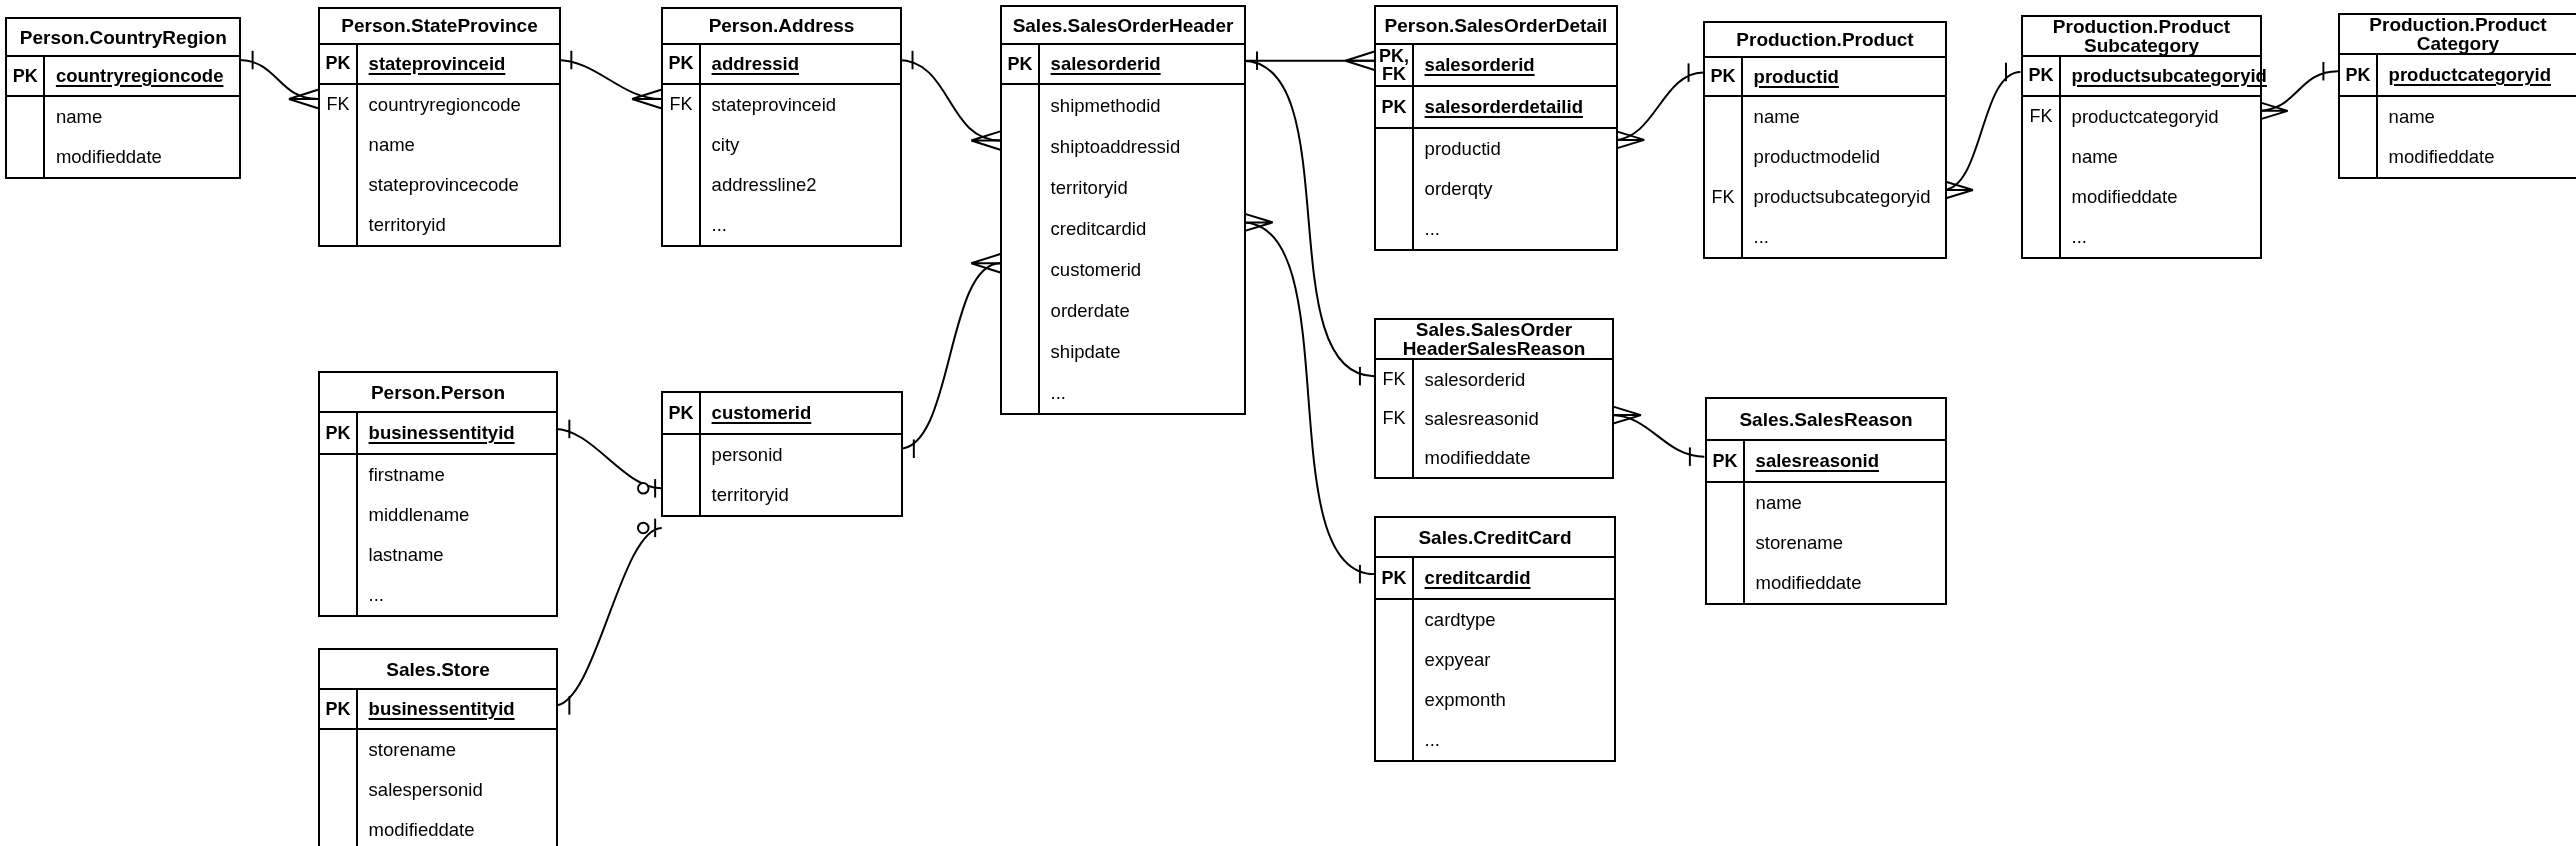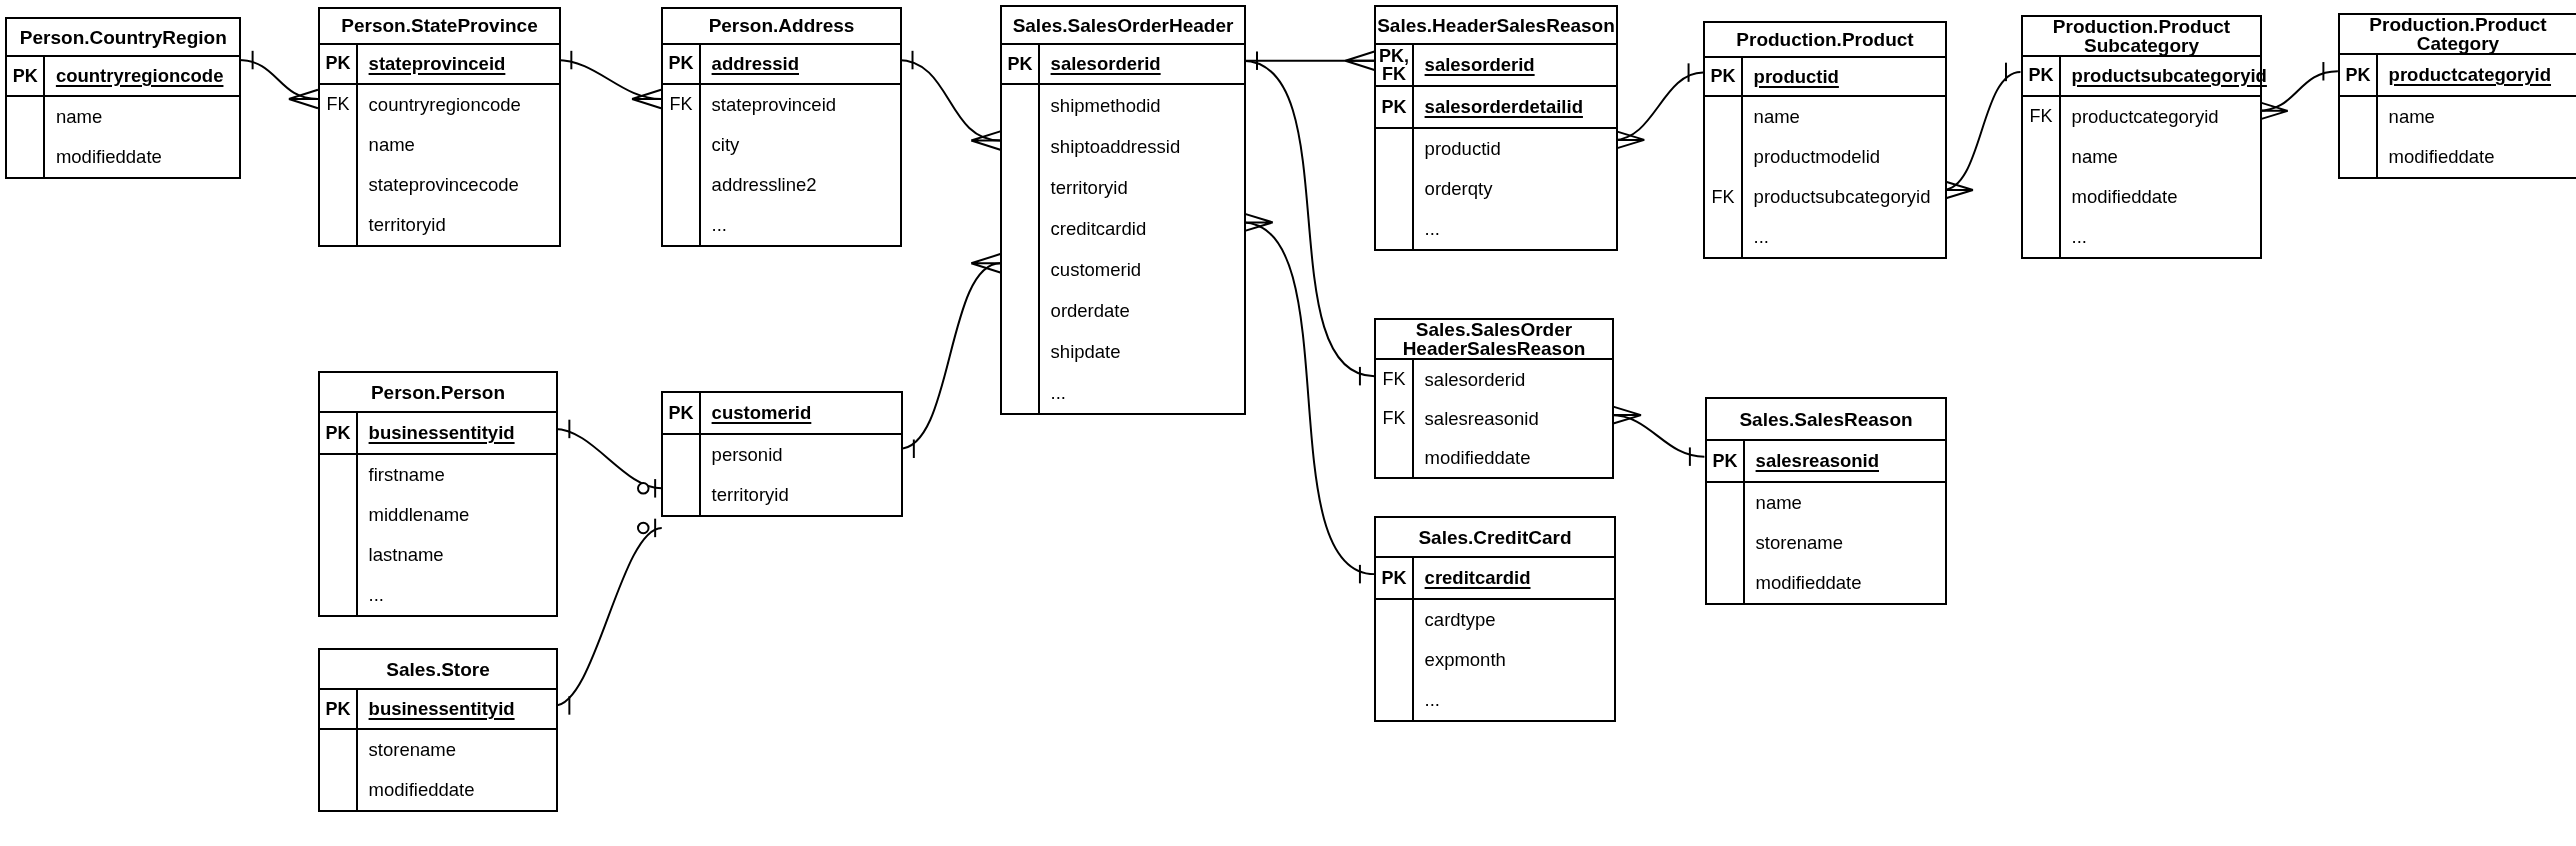--- a/index.html
+++ b/index.html
@@ -236,21 +236,21 @@
     </div>
     <div class="row" style="height:41px">
       <div class="kc"></div>
       <div class="nc">...</div>
     </div>
   </div>
 </div>
 
 <div class="tbl" style="left:1374px;top:5.3px;width:240px">
   <div class="ttl" style="height:36px">
-      <span>Sales.HeaderSalesReason</span>
+      <span>Person.SalesOrderDetail</span>
       <span></span>
     </div>
   <div class="sec">
     <div class="row pk" style="height:40px">
       <div class="kc kb">PK, FK</div>
       <div class="nc">salesorderid</div>
     </div>
   </div>
   <div class="sec">
     <div class="row pk" style="height:40px">
@@ -468,20 +468,24 @@
       <div class="nc">businessentityid</div>
     </div>
   </div>
   <div class="sec">
     <div class="row" style="height:40px">
       <div class="kc"></div>
       <div class="nc">storename</div>
     </div>
     <div class="row" style="height:40px">
       <div class="kc"></div>
+      <div class="nc">salespersonid</div>
+    </div>
+    <div class="row" style="height:40px">
+      <div class="kc"></div>
       <div class="nc">modifieddate</div>
     </div>
   </div>
 </div>
 
 <div class="tbl" style="left:1374px;top:516px;width:238px">
   <div class="ttl" style="height:38px">
       <span>Sales.CreditCard</span>
       <span></span>
     </div>
@@ -491,20 +495,24 @@
       <div class="nc">creditcardid</div>
     </div>
   </div>
   <div class="sec">
     <div class="row" style="height:40px">
       <div class="kc"></div>
       <div class="nc">cardtype</div>
     </div>
     <div class="row" style="height:40px">
       <div class="kc"></div>
+      <div class="nc">expyear</div>
+    </div>
+    <div class="row" style="height:40px">
+      <div class="kc"></div>
       <div class="nc">expmonth</div>
     </div>
     <div class="row" style="height:40px">
       <div class="kc"></div>
       <div class="nc">...</div>
     </div>
   </div>
 </div>
 
 

